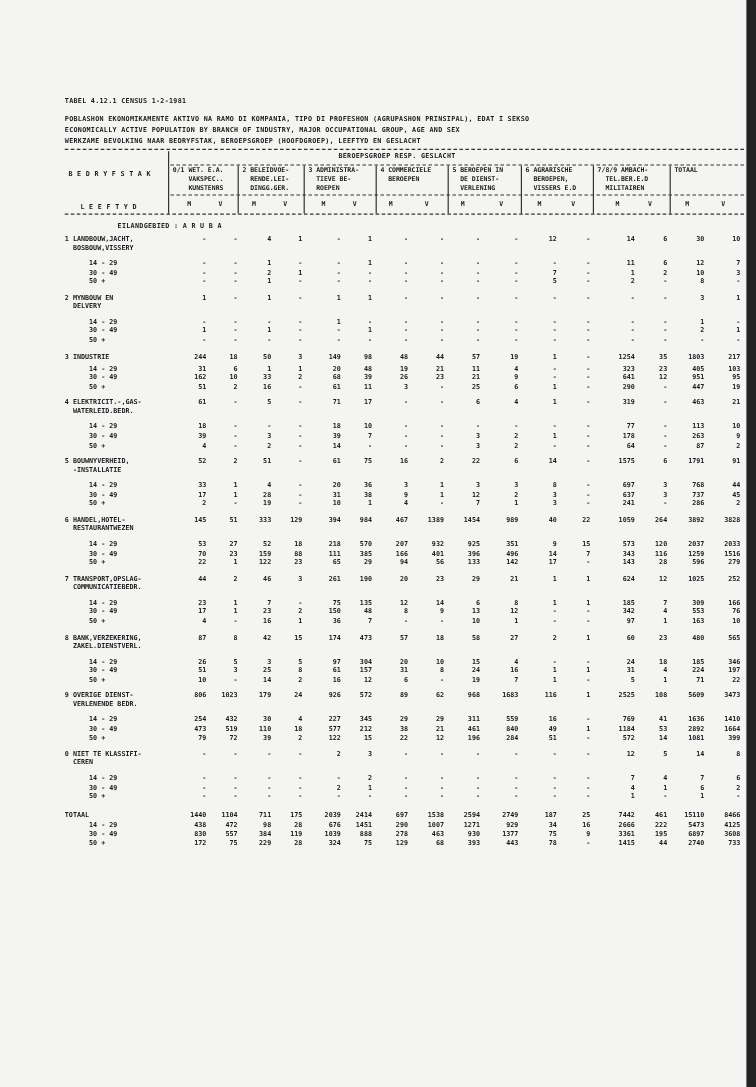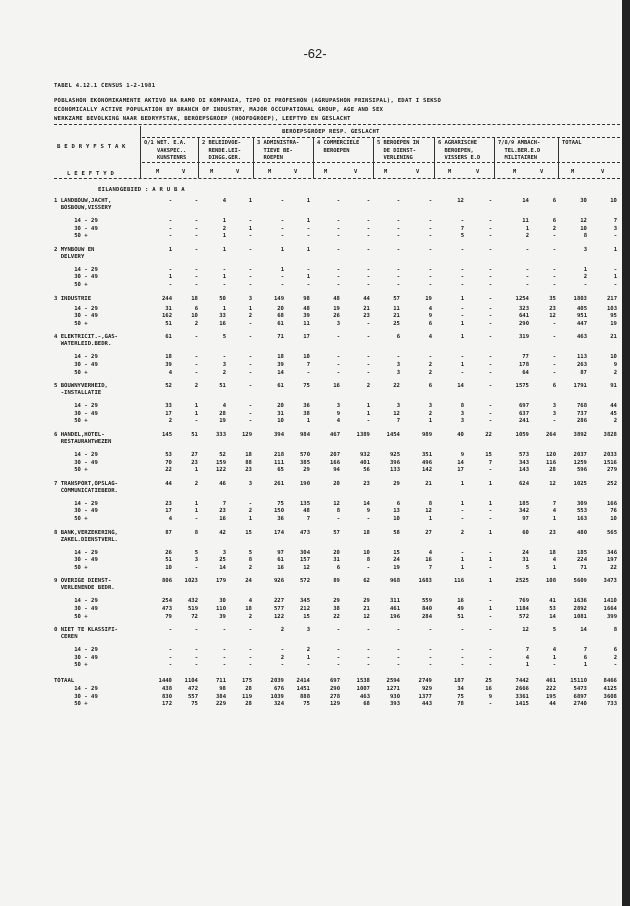--- a/index.html
+++ b/index.html
@@ -13,21 +13,20 @@
   .colhead { position:absolute; font-size:5.4px; font-weight:bold; line-height:7.5px; white-space:pre; }
   .row { position:absolute; left:54px; height:8px; font-size:5.6px; font-weight:bold; white-space:nowrap; }
   .row .lbl { position:absolute; left:0; }
   .row .v { position:absolute; width:30px; text-align:right; }
 </style>
 </head>
 <body>
 <div id="page">
 
   <div class="rbar"></div>
-  <div class="pnum">-62-</div>
 
   <div class="hdr" style="top:82px">TABEL 4.12.1    CENSUS 1-2-1981</div>
   <div class="hdr" style="top:97px">POBLASHON EKONOMIKAMENTE AKTIVO NA RAMO DI KOMPANIA, TIPO DI PROFESHON (AGRUPASHON PRINSIPAL), EDAT I SEKSO</div>
   <div class="hdr" style="top:106px">ECONOMICALLY ACTIVE POPULATION BY BRANCH OF INDUSTRY, MAJOR OCCUPATIONAL GROUP, AGE AND SEX</div>
   <div class="hdr" style="top:115px">WERKZAME BEVOLKING NAAR BEDRYFSTAK, BEROEPSGROEP (HOOFDGROEP), LEEFTYD EN GESLACHT</div>
 
   <div class="dash" style="top:124px"></div>
   <div class="hdr" style="top:128px;left:282px">BEROEPSGROEP RESP. GESLACHT</div>
   <div class="dash" style="top:137px;left:142px;width:478px"></div>
   <div class="vline" style="left:140px;top:126px;height:52px"></div>

